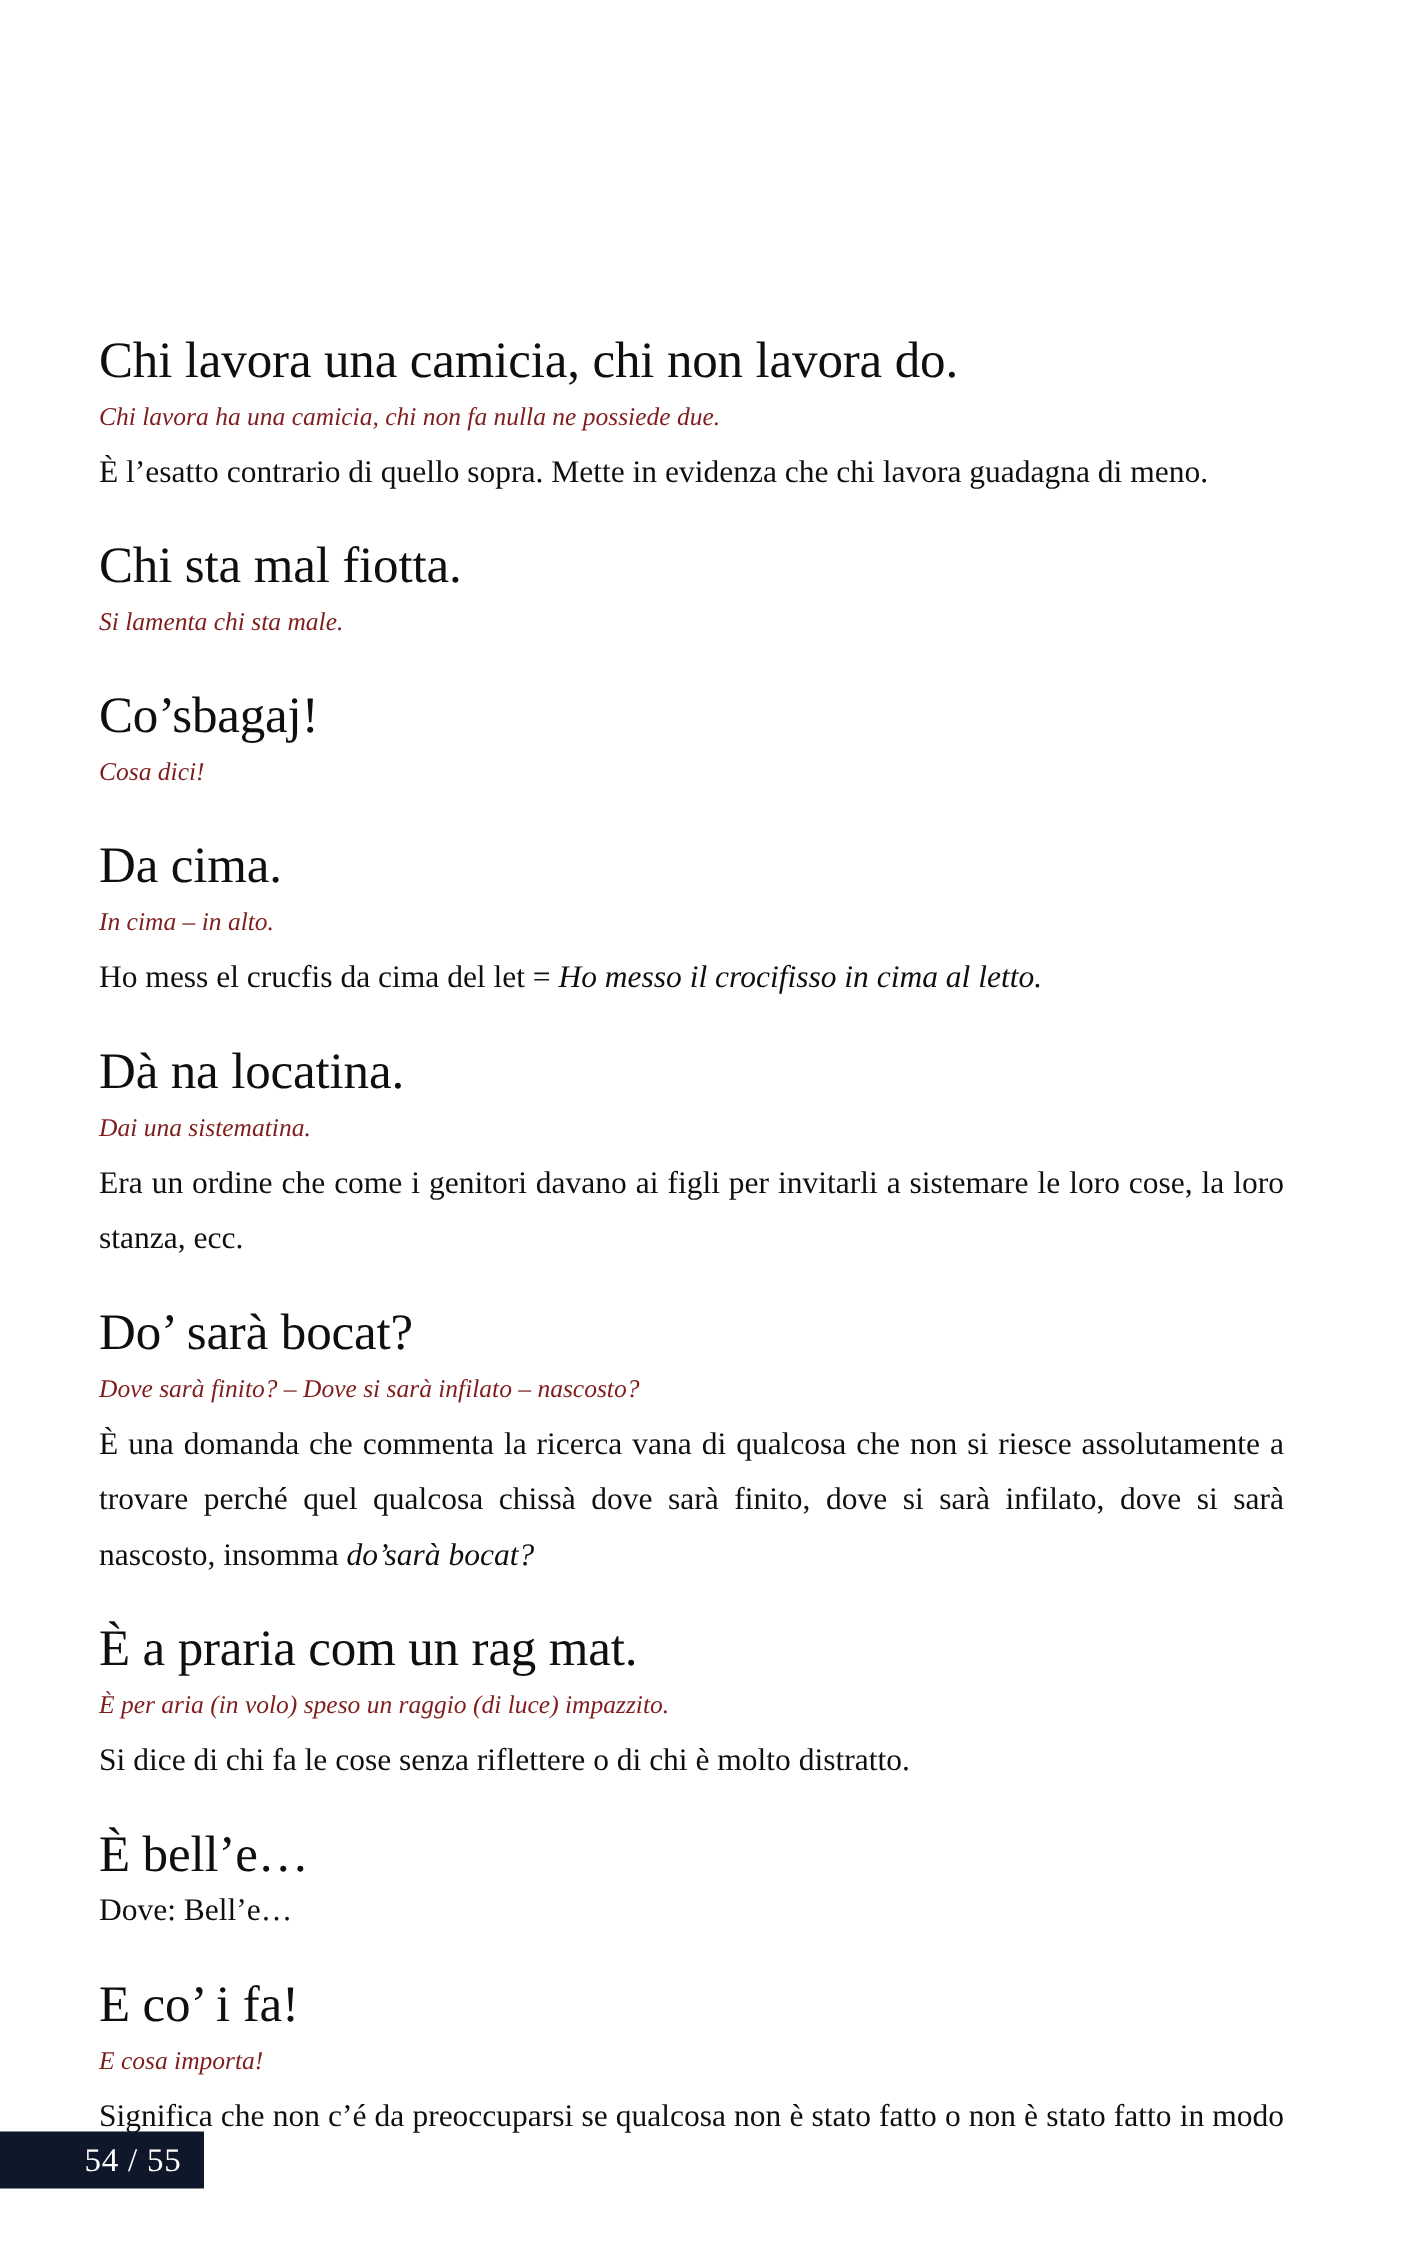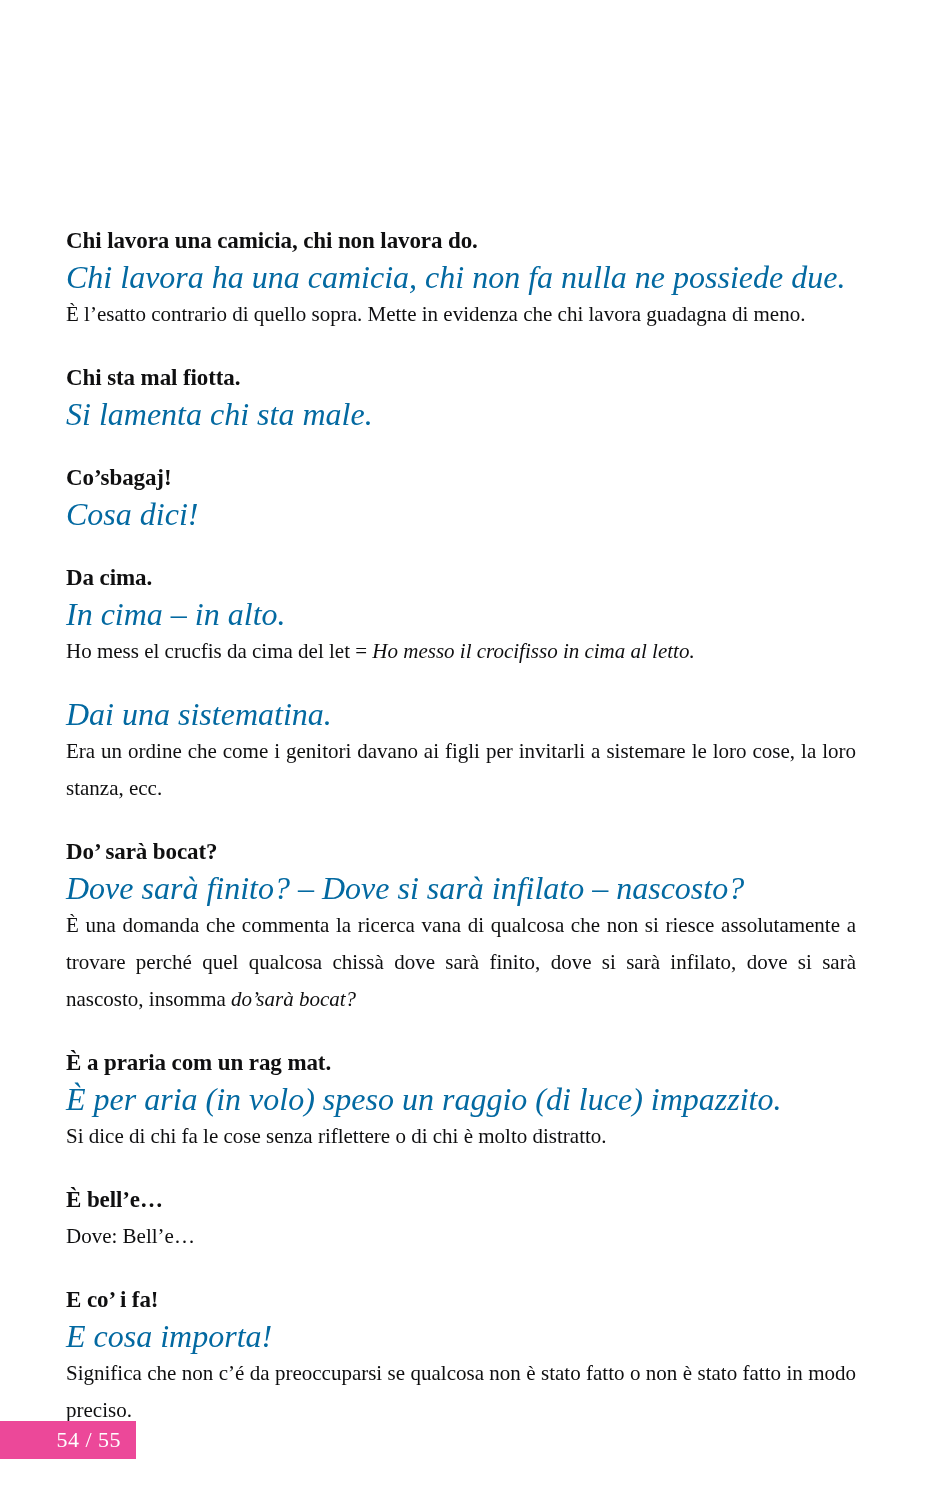--- a/index.html
+++ b/index.html
@@ -26,32 +26,32 @@
     top: 222px;
     width: 790px;
   }
   .entry {
     margin: 0 0 26px 0;
   }
   .entry:last-child {
     margin-bottom: 0;
   }
   .headword {
-    font-weight: bold;
-    font-size: 23px;
+    font-weight: normal;
+    font-size: 34px;
     line-height: 37px;
     letter-spacing: -0.1px;
     margin: 0;
   }
   .gloss {
     font-style: italic;
-    font-size: 32px;
+    font-size: 17px;
     line-height: 37px;
     margin: 0;
-    color: #0369a1;
+    color: #7f1d1d;
   }
   .note {
     font-size: 21px;
     line-height: 37px;
     margin: 0;
     text-align: justify;
     text-justify: inter-word;
     hyphens: manual;
   }
   .note.nojust {
@@ -60,21 +60,21 @@
   .note i,
   .gloss i {
     font-style: italic;
   }
   .page-number-box {
     position: absolute;
     left: 0;
     top: 1421px;
     width: 136px;
     height: 38px;
-    background: #ec4899;
+    background: #0f172a;
     display: flex;
     align-items: center;
     justify-content: flex-end;
     box-sizing: border-box;
     padding-right: 15px;
   }
   .page-number-text {
     color: #ffffff;
     font-size: 22px;
     line-height: 1;
@@ -100,20 +100,21 @@
       <div class="entry">
         <p class="headword">Co’sbagaj!</p>
         <p class="gloss">Cosa dici!</p>
       </div>
       <div class="entry">
         <p class="headword">Da cima.</p>
         <p class="gloss">In cima – in alto.</p>
         <p class="note nojust"><span>Ho mess el crucfis da cima del let = </span><i>Ho messo il crocifisso in cima al letto.</i></p>
       </div>
       <div class="entry">
+        <p class="headword">Dà na locatina.</p>
         <p class="gloss">Dai una sistematina.</p>
         <p class="note"><span>Era un ordine che come i genitori davano ai figli per invitarli a sistemare le loro cose, la loro stanza, ecc.</span></p>
       </div>
       <div class="entry">
         <p class="headword">Do’ sarà bocat?</p>
         <p class="gloss">Dove sarà finito? – Dove si sarà infilato – nascosto?</p>
         <p class="note"><span>È una domanda che commenta la ricerca vana di qualcosa che non si riesce assolutamente a trovare perché quel qualcosa chissà dove sarà finito, dove si sarà infilato, dove si sarà nascosto, insomma </span><i>do’sarà bocat?</i></p>
       </div>
       <div class="entry">
         <p class="headword">È a praria com un rag mat.</p>

